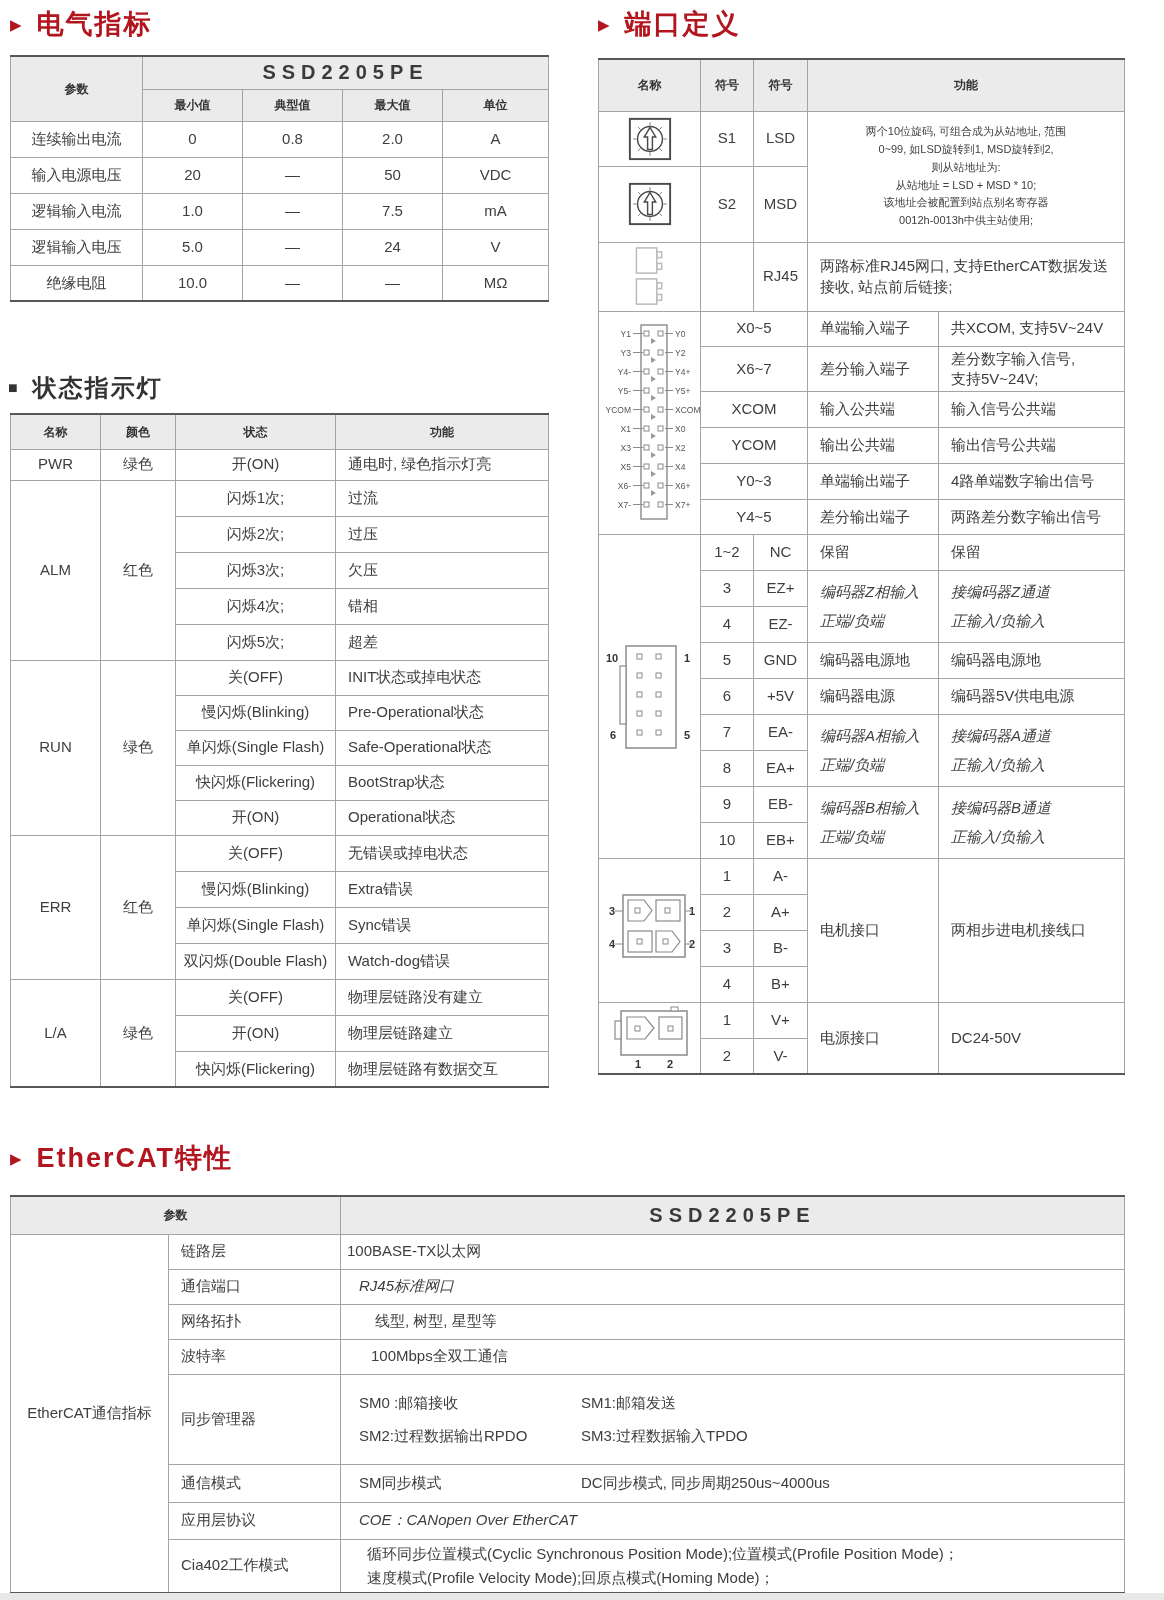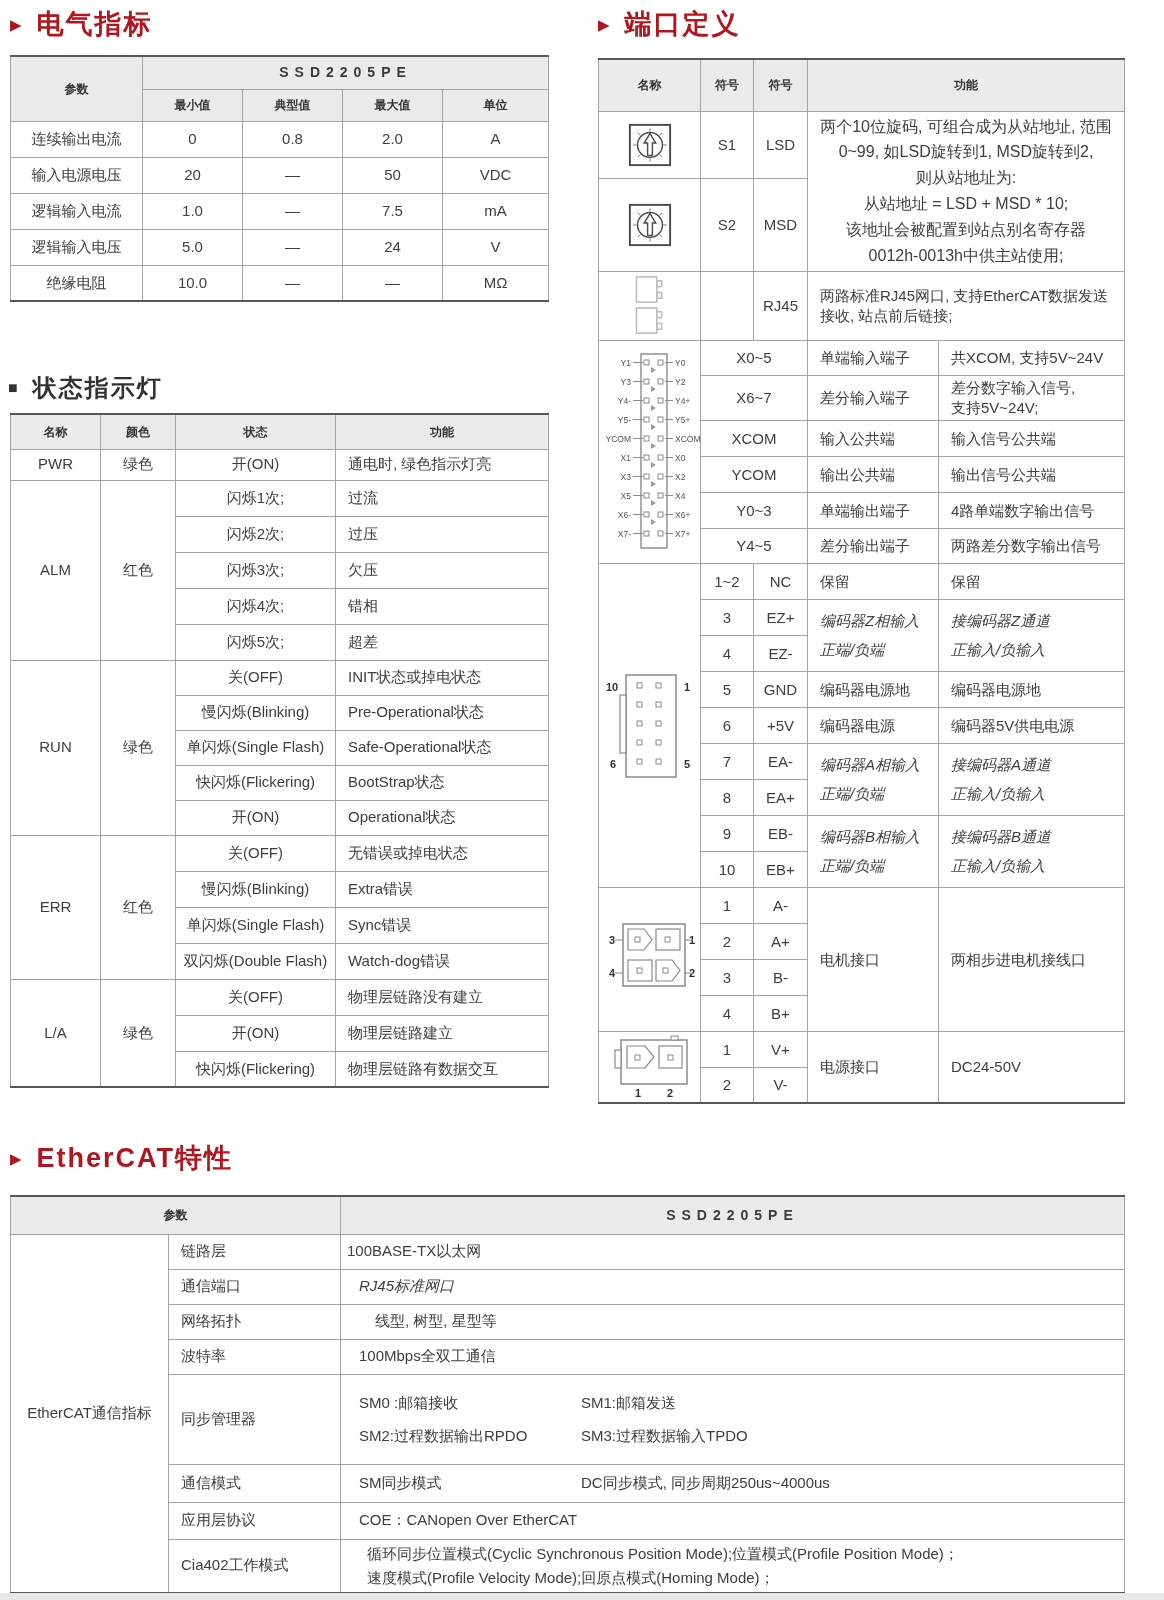--- a/index.html
+++ b/index.html
@@ -15,27 +15,27 @@
   
   table{border-collapse:collapse;table-layout:fixed;
         border-top:2px solid #575757;border-bottom:2px solid #575757;
         border-left:1px solid #b3b3b3;border-right:1px solid #b3b3b3;}
   td{border:1px solid #a4a4a4;font-size:15px;color:#3e3e3e;
      padding:2px 6px;vertical-align:middle;line-height:1.35;}
   .hd{background:#ecebeb;font-weight:700;font-size:12px;color:#333;text-align:center;}
   .c{text-align:center;}
   .l{text-align:left;padding-left:12px;}
   .pre{white-space:pre-line;}
-  .model{letter-spacing:6px;font-size:14px;font-weight:600;color:#3a3a3a;}
+  .model{letter-spacing:6px;font-size:20px;font-weight:600;color:#3a3a3a;}
   
   .h31{height:31px}.h32{height:32px}.h33{height:33px}
   .h35{height:35px}.h36{height:36px}.h37{height:37px}.h38{height:38px}
   .h44{height:44px}.h52{height:52px}.h55{height:55px}.h68{height:68px}
   .h76{height:76px}.h90{height:90px}
-  .rotary-func{font-size:16px;line-height:1.62;text-align:center;}
+  .rotary-func{font-size:11px;line-height:1.62;text-align:center;}
   .enc-merged{line-height:1.9;font-style:italic;}
   .icon-cell{text-align:right;padding:2px;}
   .icon-cell svg{display:block;margin:0 auto;}
   
   .split{display:flex;align-items:center;}
   .split .lft{width:222px;flex:none;}
   .sync-cell{line-height:33px;}
   .cia-cell{line-height:24px;}
   .svgtxt{font-family:"Liberation Sans","DejaVu Sans",sans-serif;}
   .bottom-strip{position:absolute;left:0;top:1593px;width:1164px;height:7px;background:#e9e8e8;}
@@ -594,21 +594,21 @@
   <tr class="h35">
     <td class="l">通信端口</td>
     <td class="l" style="padding-left:18px;font-style:italic;">RJ45标准网口</td>
   </tr>
   <tr class="h35">
     <td class="l">网络拓扑</td>
     <td class="l" style="padding-left:34px;">线型, 树型, 星型等</td>
   </tr>
   <tr class="h35">
     <td class="l">波特率</td>
-    <td class="l" style="padding-left:18px;margin-top:20px;">100Mbps全双工通信</td>
+    <td class="l" style="padding-left:30px;margin-top:20px;">100Mbps全双工通信</td>
   </tr>
   <tr class="h90">
     <td class="l">同步管理器</td>
     <td class="l" style="padding-left:18px;">
       <div class="split">
         <div class="lft pre sync-cell">SM0 :邮箱接收
 SM2:过程数据输出RPDO</div>
         <div class="pre sync-cell">SM1:邮箱发送
 SM3:过程数据输入TPDO</div>
       </div>
@@ -618,21 +618,21 @@
     <td class="l">通信模式</td>
     <td class="l" style="padding-left:18px;">
       <div class="split">
         <div class="lft">SM同步模式</div>
         <div>DC同步模式, 同步周期250us~4000us</div>
       </div>
     </td>
   </tr>
   <tr class="h37">
     <td class="l">应用层协议</td>
-    <td class="l" style="padding-left:18px;">COE：CANopen Over EtherCAT</td>
+    <td class="l" style="padding-left:18px;font-style:italic;">COE：CANopen Over EtherCAT</td>
   </tr>
   <tr class="h52">
     <td class="l">Cia402工作模式</td>
     <td class="l pre cia-cell" style="padding-left:26px;">循环同步位置模式(Cyclic Synchronous Position Mode);位置模式(Profile Position Mode)；
 速度模式(Profile Velocity Mode);回原点模式(Homing Mode)；</td>
   </tr>
 </tbody>
   </table>
 
 <div class="bottom-strip"></div>

